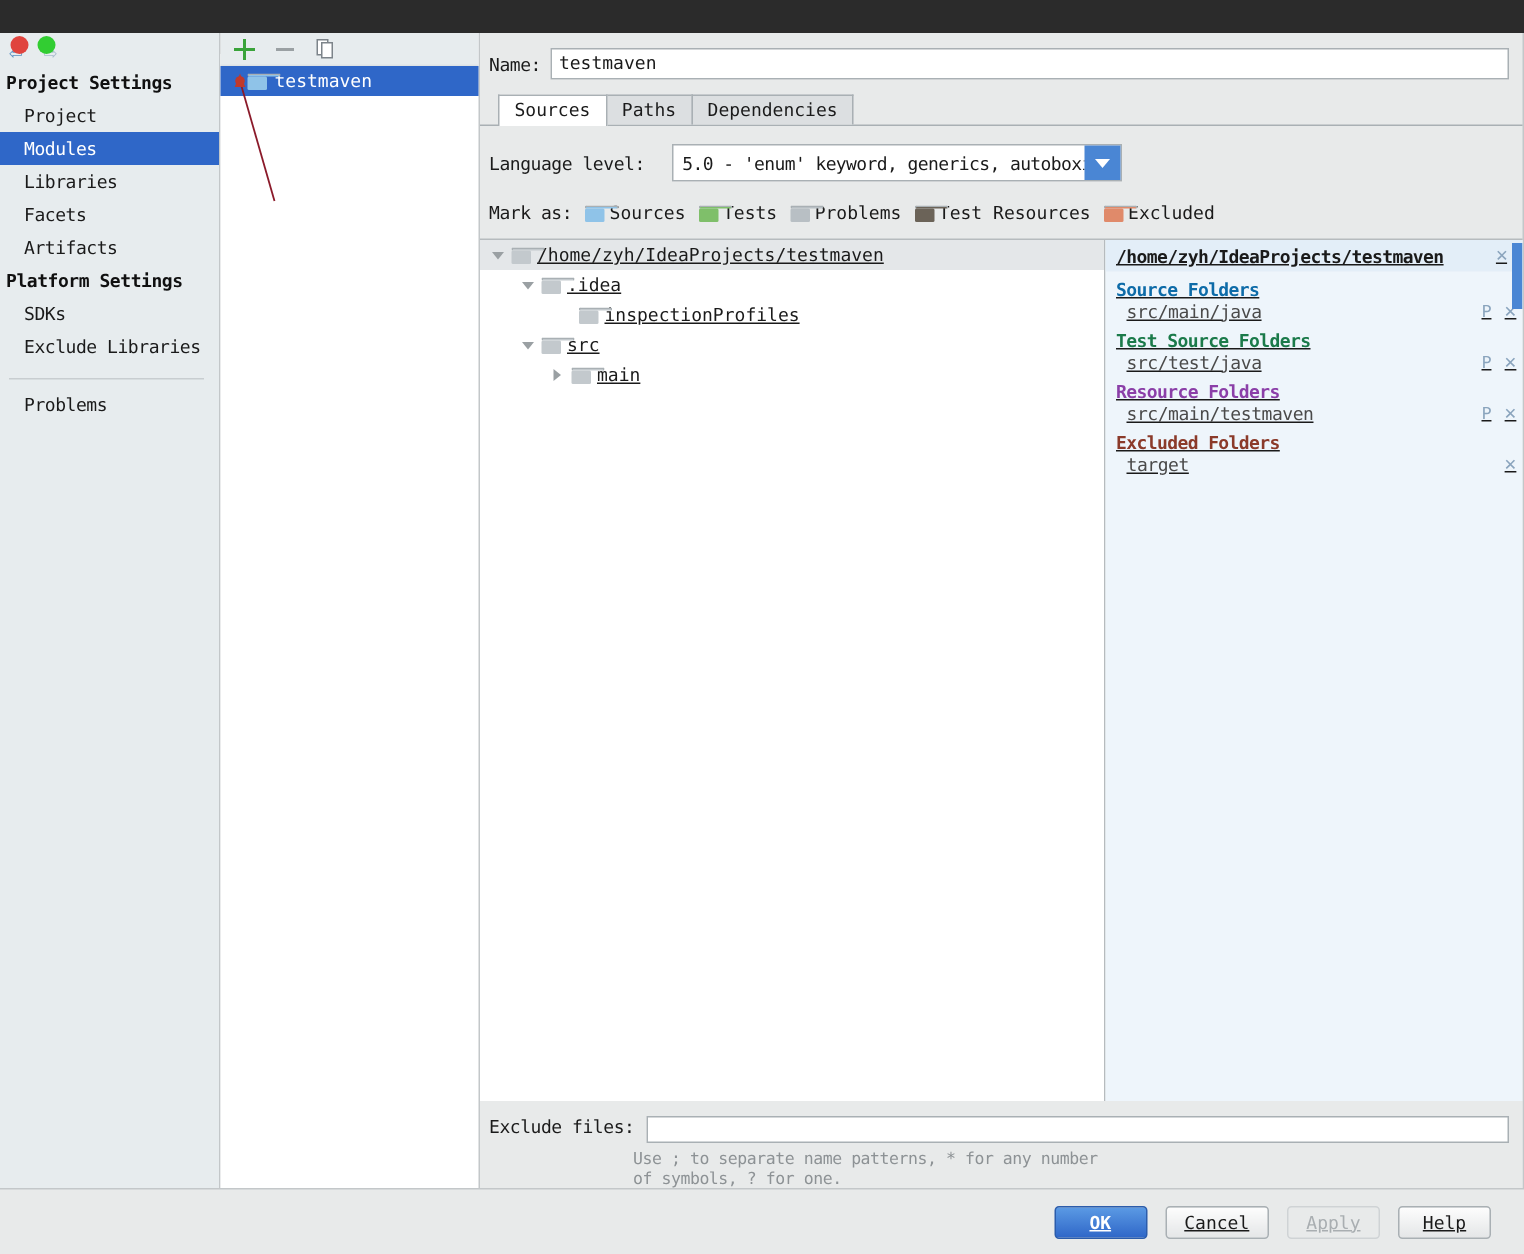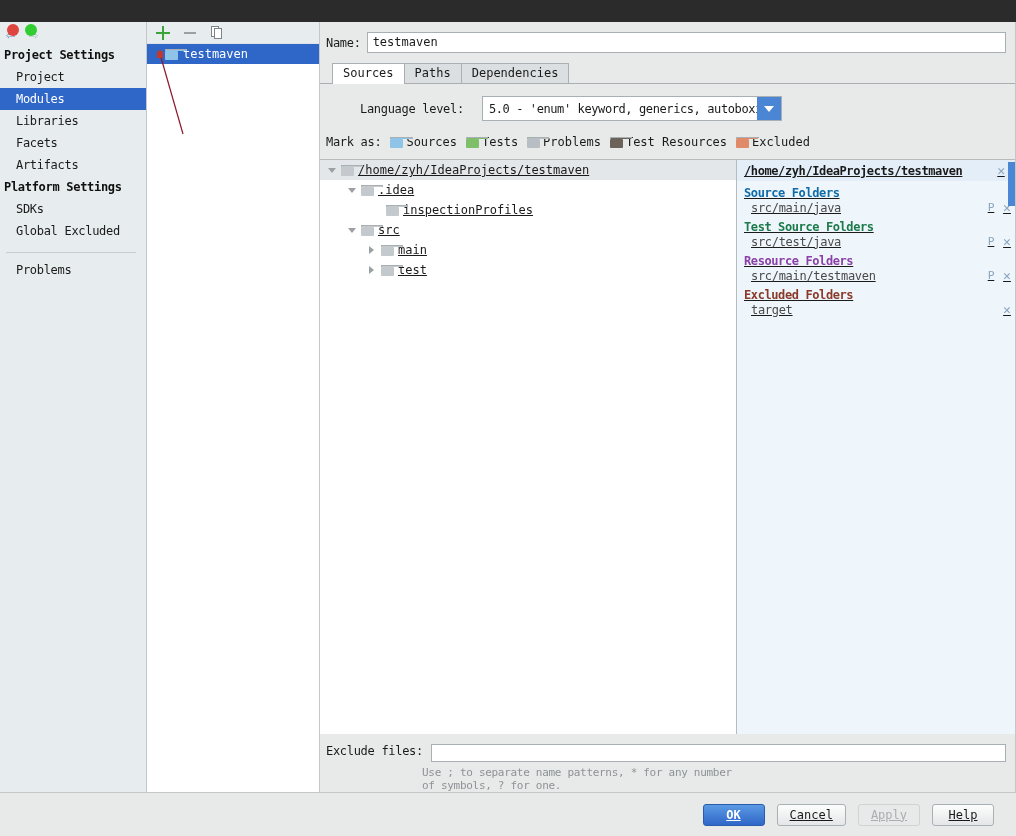--- a/index.html
+++ b/index.html
@@ -114,21 +114,21 @@
   .tabsrow {
     display:flex; align-items:flex-end; gap:0; padding: 9px 0 0 12px;
     border-bottom: 1px solid #a9b0b4; height: 31px;
   }
   .tab {
     height: 20px; line-height:19px; padding: 0 10px;
     font-size:12px; border:1px solid #a9b0b4; border-bottom:none;
     background:#dcdfe1; color:#1a1a1a; margin-right:-1px;
   }
   .tab.active { background:#fff; position:relative; top:1px; height:21px; }
-  .langrow { display:flex; align-items:center; padding: 12px 0 0 6px; gap:18px;margin-left:34px; }
+  .langrow { display:flex; align-items:center; padding: 12px 0 0 6px; gap:18px; }
   .combo {
     display:flex; align-items:center; height:25px; width:300px;
     border:1px solid #a9b0b4; background:#fff;
   }
   .combo .val { flex:1; font-size:12px; padding:0 6px; white-space:nowrap; overflow:hidden; letter-spacing:-0.4px;}
   .combo .arrowbtn {
     width:24px; height:23px; background:#4a86d4; display:flex;
     align-items:center; justify-content:center; flex:none;
   }
   .combo .arrowbtn .tri {
@@ -218,21 +218,21 @@
       <span class="navarrow dim">⇨</span>
     </div>
     <div class="sec-head">Project Settings</div>
     <div class="nav-item">Project</div>
     <div class="nav-item selected">Modules</div>
     <div class="nav-item">Libraries</div>
     <div class="nav-item">Facets</div>
     <div class="nav-item">Artifacts</div>
     <div class="sec-head">Platform Settings</div>
     <div class="nav-item">SDKs</div>
-    <div class="nav-item">Global Excluded</div>
+    <div class="nav-item">Exclude Libraries</div>
     <div class="nav-sep"></div>
     <div class="nav-item">Problems</div>
   </div>
 
   <div id="modulecol">
     <div id="modtoolbar">
       <div class="tb-ico plus"></div>
       <div class="tb-ico minus"></div>
       <div class="tb-ico">
         <svg class="copyico" viewBox="0 0 16 16" aria-hidden="true">
@@ -362,30 +362,20 @@
         <div class="tree-row" style="padding-left:46px">
           <span class="twisty">
               <i class="right"></i>
             </span>
           <span class="folder-ico fc-plain">
               <i class="tab"></i>
               <i class="bod"></i>
             </span>
           <span>main</span>
         </div>
-        <div class="tree-row" style="padding-left:46px">
-          <span class="twisty">
-              <i class="right"></i>
-            </span>
-          <span class="folder-ico fc-plain">
-              <i class="tab"></i>
-              <i class="bod"></i>
-            </span>
-          <span>test</span>
-        </div>
       </div>
 
       <div id="rootpanel">
 
         <div class="rootline">
           <span class="pathtxt">/home/zyh/IdeaProjects/testmaven</span>
           <span class="xico">✕</span>
         </div>
 
         <div class="grp">

